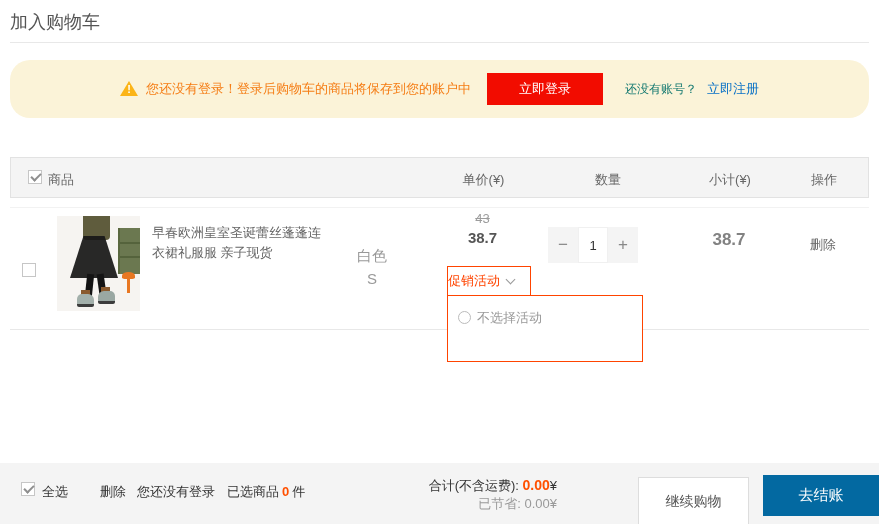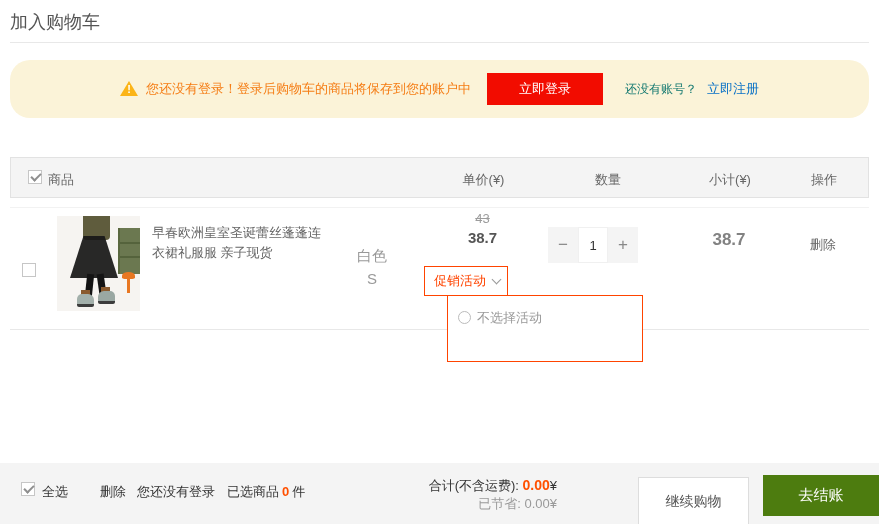--- a/index.html
+++ b/index.html
@@ -76,23 +76,23 @@
   .step-btn { width:30px; height:36px; background:#f4f4f4; border:none; color:#888;
               font-size:17px; line-height:36px; text-align:center; cursor:pointer; }
   .step-input { width:30px; height:36px; border:1px solid #f0f0f0; background:#fff;
               text-align:center; font-size:13px; color:#333; }
   .subtotal { position:absolute; left:676px; top:22px; width:86px; text-align:center;
               font-size:17px; font-weight:bold; color:#828282; }
   .delete-link { position:absolute; left:786px; top:28px; width:54px; text-align:center;
               font-size:13px; color:#666; text-decoration:none; cursor:pointer; }
 
   
-  .promo-tab { position:absolute; left:424px; top:266px; width:84px; height:30px;
+  .promo-tab { position:absolute; left:447px; top:266px; width:84px; height:30px;
                background:#fff; border:1px solid #ff4400; z-index:3;
-               display:flex; align-items:center; padding-left:9px; cursor:pointer; }
+               display:flex; align-items:center; cursor:pointer; }
   .promo-tab-label { color:#ff4400; font-size:13px; }
   .chev { width:7px; height:7px; border-right:1px solid #999; border-bottom:1px solid #999;
           transform:rotate(45deg); margin:-3px 0 0 7px; }
   .promo-panel { position:absolute; left:447px; top:295px; width:196px; height:67px;
                background:#fff; border:1px solid #ff4400; z-index:2; padding:9px 0 0 10px; }
   .promo-row { display:flex; align-items:center; height:25px; cursor:pointer; }
   .radio { display:inline-block; position:relative; width:13px; height:13px; border:1px solid #bbb;
            border-radius:50%; margin-right:6px; background:#fff; }
   .radio.selected { border-color:#888; }
   .radio.selected::after { content:""; position:absolute; left:3px; top:3px; width:7px; height:7px;
@@ -108,21 +108,21 @@
   .f-clear { left:137px; cursor:pointer; }
   .f-selected { left:227px; }
   .f-count { color:#ff5000; font-weight:bold; margin:0 3px; }
   .totals { position:absolute; left:407px; top:14px; width:150px; text-align:right; }
   .t-line1 { font-size:13px; color:#333; line-height:16px; }
   .t-value { color:#ff5000; font-weight:bold; font-size:14px; }
   .t-line2 { font-size:13px; color:#999; line-height:20px; }
   .continue-btn { position:absolute; left:638px; top:14px; width:111px; height:50px;
             background:#fff; border:1px solid #ddd; color:#555; font-size:14px; cursor:pointer; }
   .checkout-btn { position:absolute; left:763px; top:12px; width:116px; height:41px;
-            background:#4d7c0f; border:none; color:#fff; font-size:15px; cursor:pointer; }
+            background:#0369a1; border:none; color:#fff; font-size:15px; cursor:pointer; }
 </style>
 </head>
 <body>
 
 <div class="page">
 
   <div class="page-title">加入购物车</div>
   <div class="title-divider"></div>
 
   <div class="banner">

